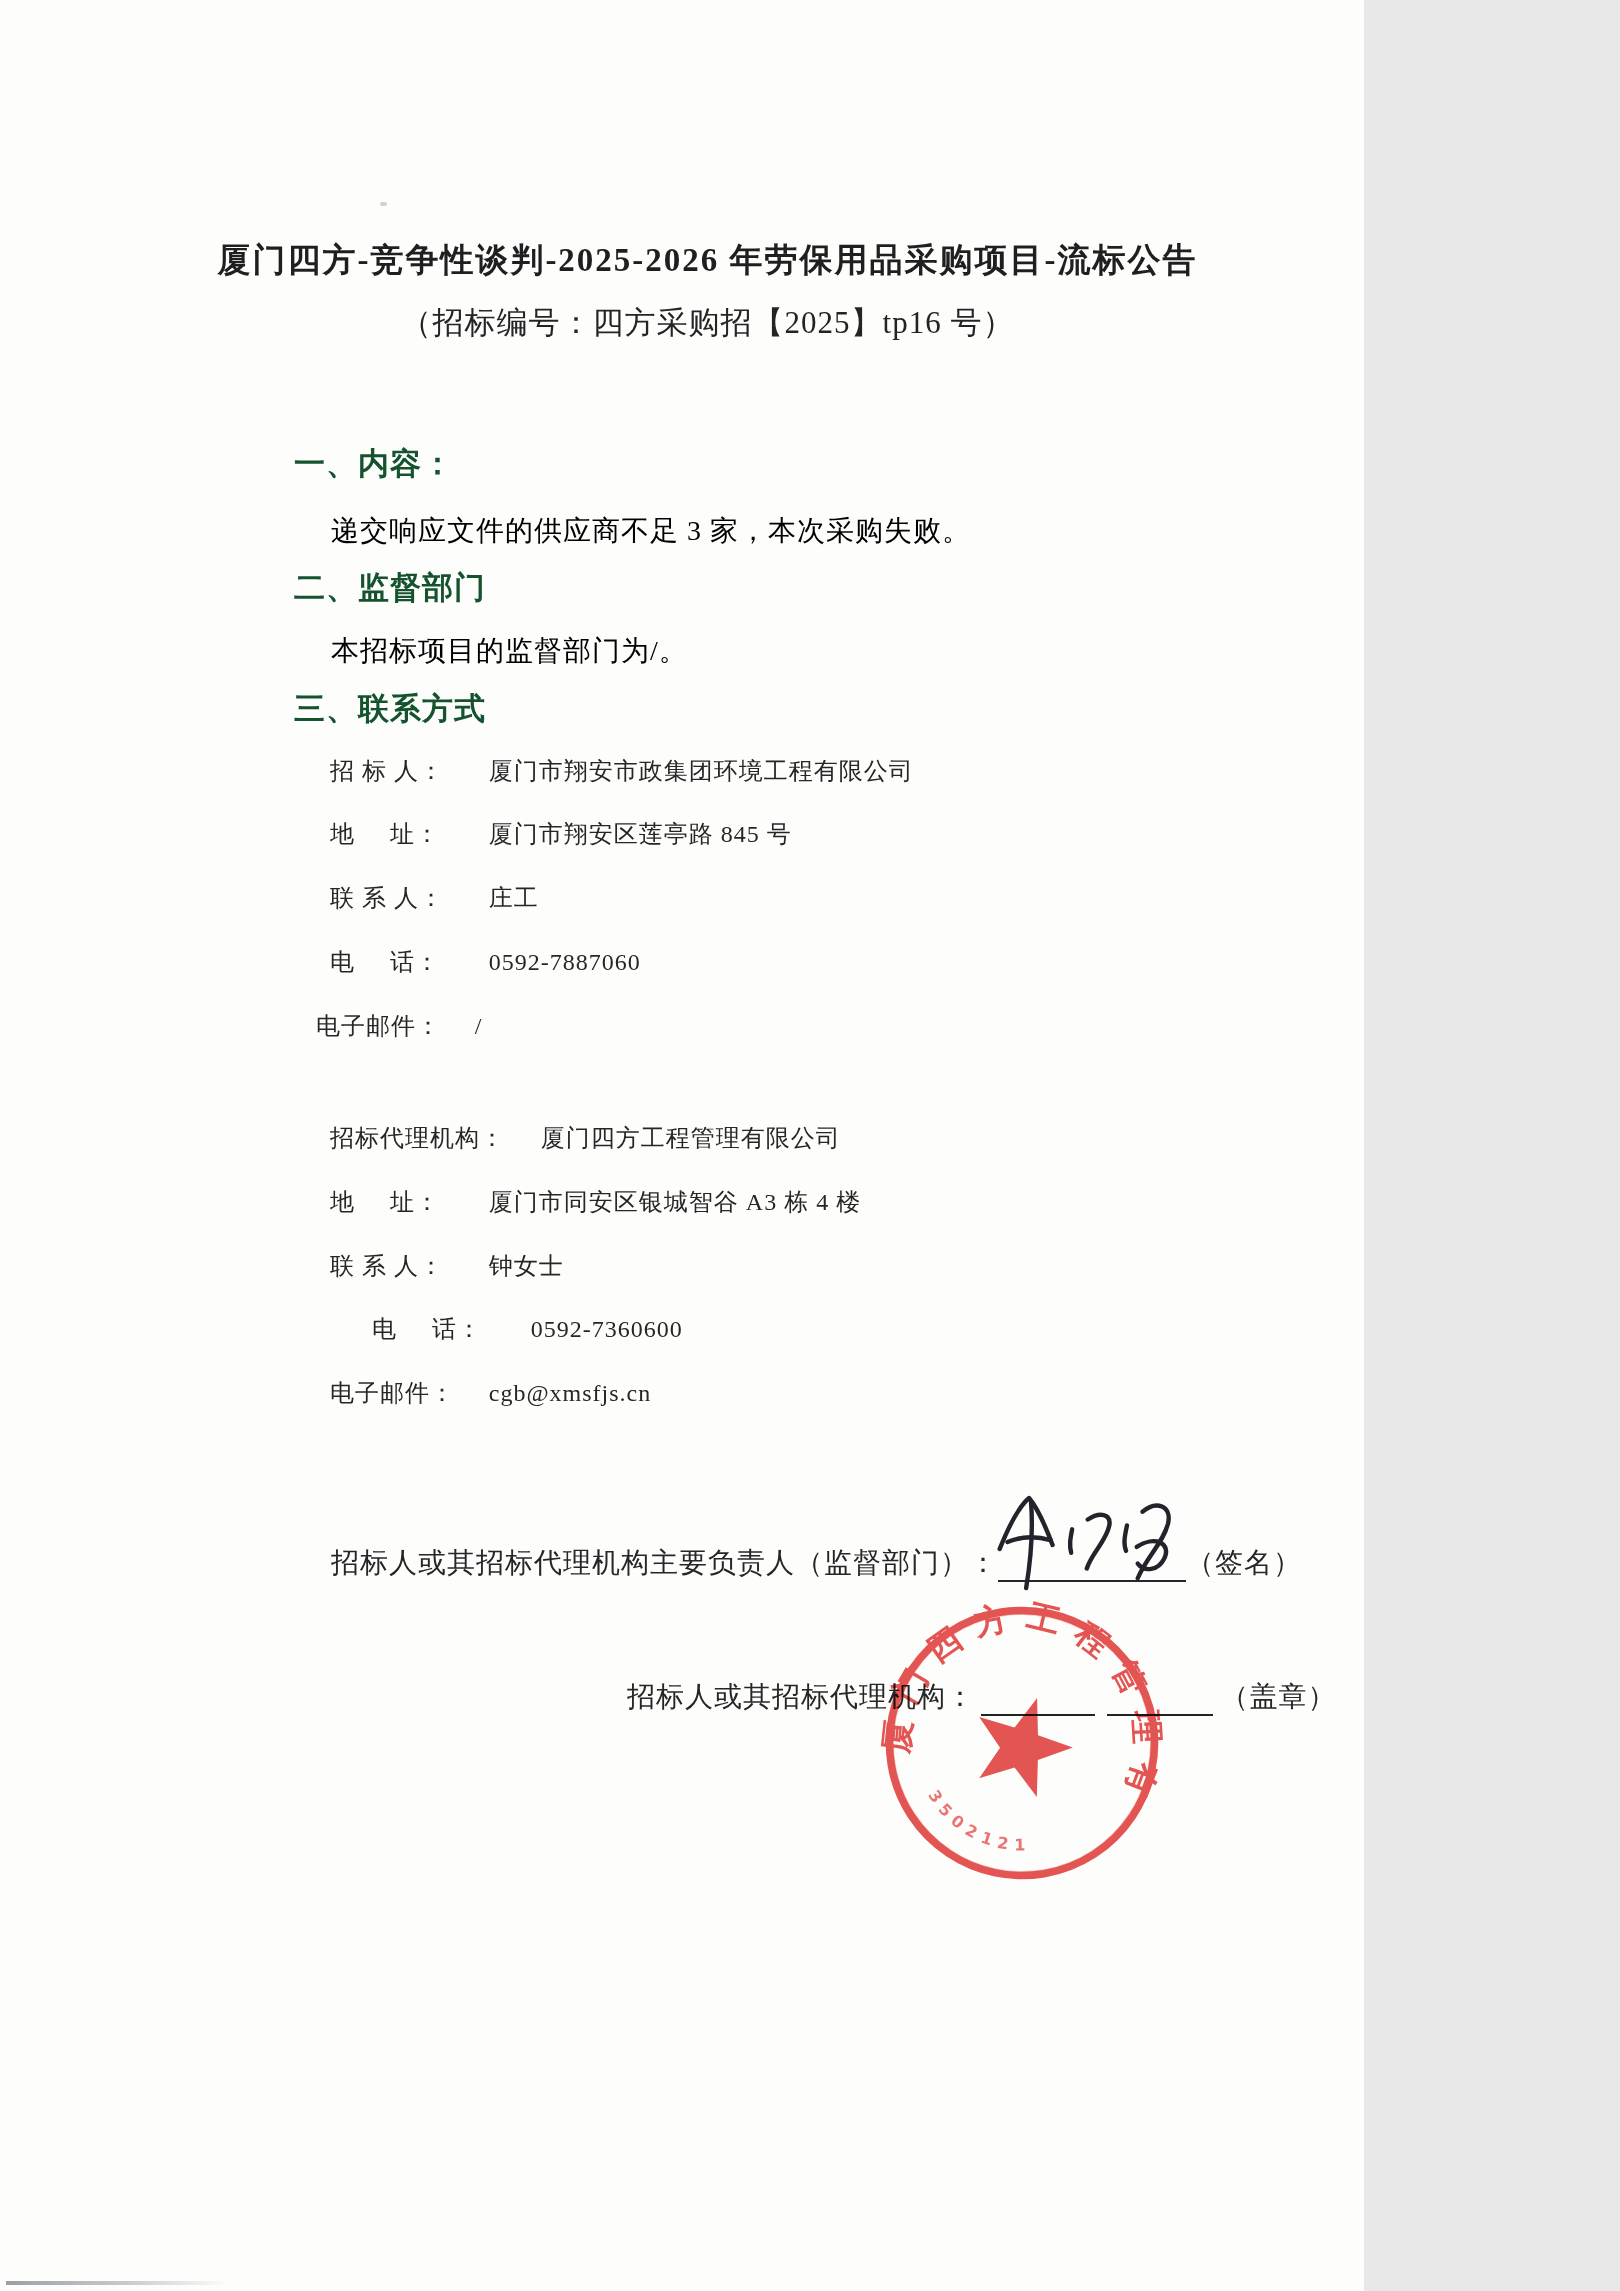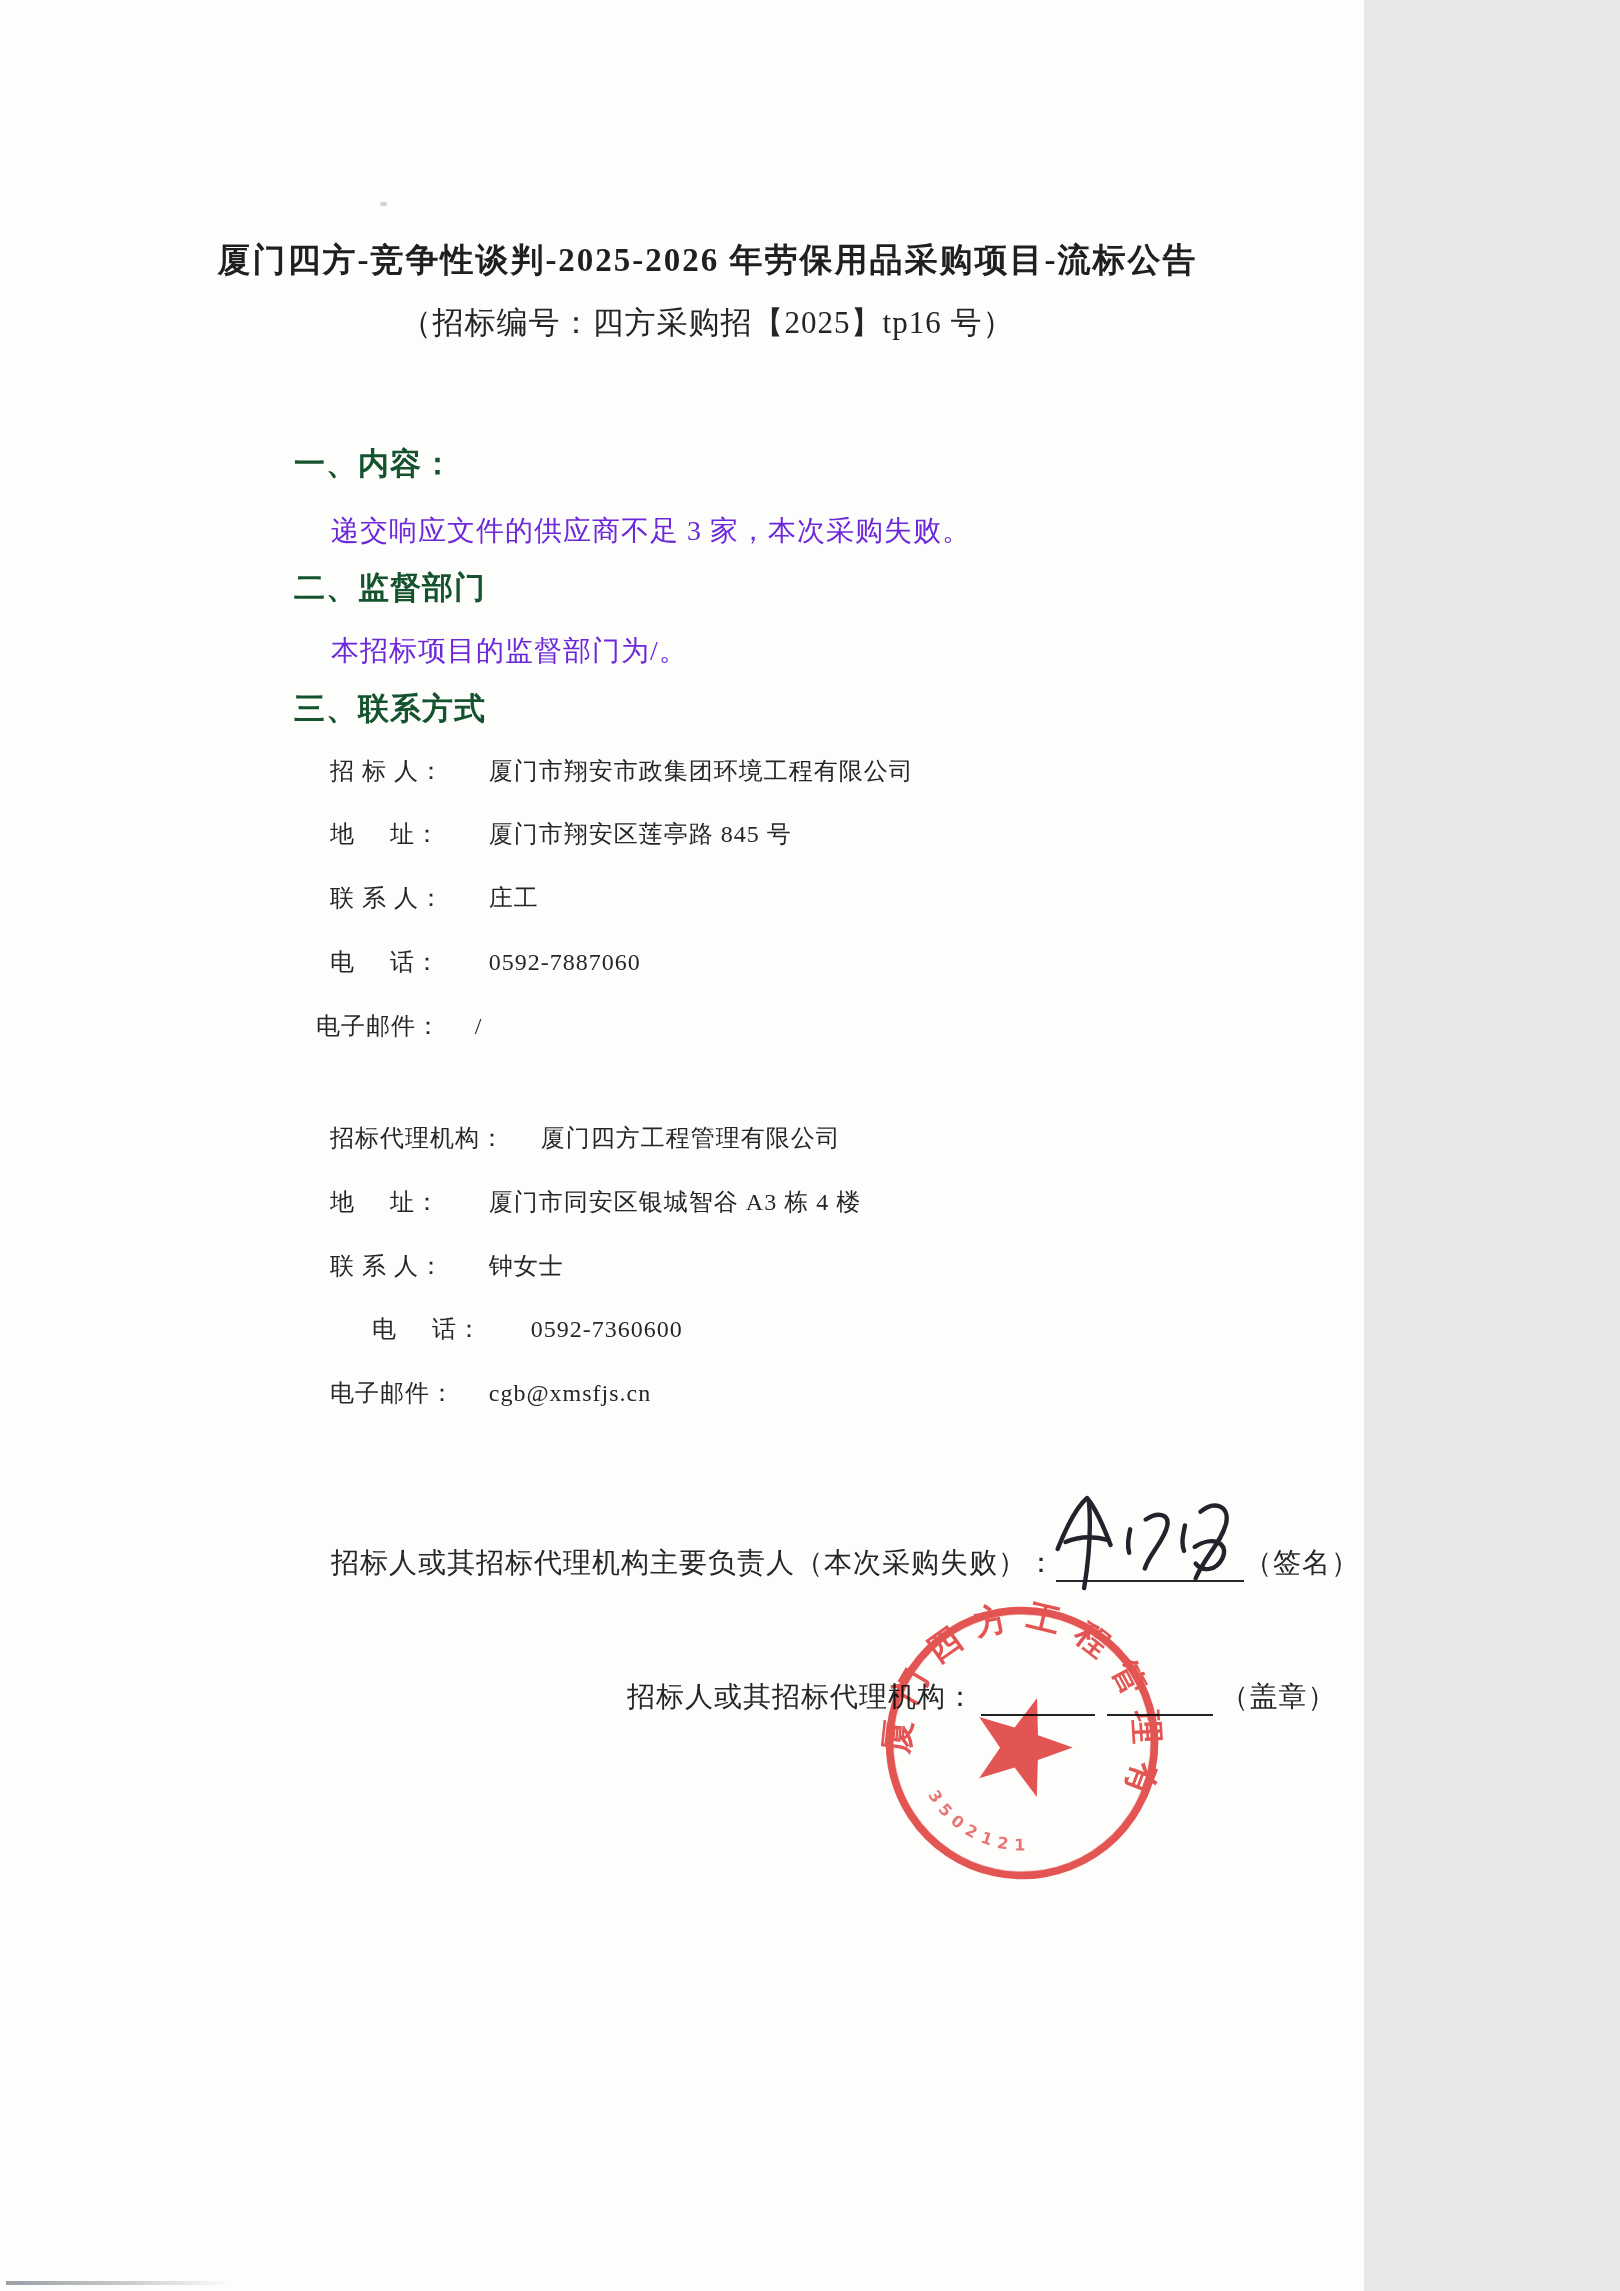--- a/index.html
+++ b/index.html
@@ -18,21 +18,21 @@
     color:#1f1f1f;margin:0;
   }
   .doc-subtitle{
     margin-top:21.6px;
     font-size:31px;font-weight:400;letter-spacing:1px;color:#242424;
   }
   .sec-heading{
     font-size:31px;font-weight:700;color:#14532d;letter-spacing:1px;white-space:nowrap;
   }
   .para{
-    font-size:28px;font-weight:400;color:#6d28d9;letter-spacing:1px;white-space:nowrap;
+    font-size:28px;font-weight:400;color:#000000;letter-spacing:1px;white-space:nowrap;
   }
   .row{
     font-size:24px;color:#262626;white-space:nowrap;letter-spacing:1px;
   }
   .row .label{
     display:inline-block;min-width:149px;white-space:pre;font-weight:400;
   }
   .row .label.wide{min-width:201px;}
   .row .value{margin-left:9.8px;}
   .sig-row,.seal-row{
@@ -112,21 +112,21 @@
     <span class="label">联 系 人：</span><span class="value">钟女士</span>
   </div>
   <div class="abs row" style="left:330px;top:1313px;margin-left:42px;">
     <span class="label">电     话：</span><span class="value">0592-7360600</span>
   </div>
   <div class="abs row" style="left:330px;top:1377px;">
     <span class="label">电子邮件：</span><span class="value">cgb@xmsfjs.cn</span>
   </div>
 
   <div class="abs sig-row" style="left:331px;top:1544px;">
-    <span>招标人或其招标代理机构主要负责人（本次采购失败）：</span><span class="sig-line"><svg class="hand-sig" viewBox="0 0 236 118" aria-hidden="true">
+    <span>招标人或其招标代理机构主要负责人（监督部门）：</span><span class="sig-line"><svg class="hand-sig" viewBox="0 0 236 118" aria-hidden="true">
         <g fill="none" stroke="#23232b" stroke-width="4.5" stroke-linecap="round" stroke-linejoin="round">
           <path d="M14,64 C22,44 32,22 44,12 C54,24 62,44 68,60"></path>
           <path d="M46,16 C48,42 46,74 41,104"></path>
           <path d="M22,57 C36,51 52,51 66,55"></path>
           <path d="M88,44 C86,54 85,60 87,68"></path>
           <path d="M104,34 C116,26 128,28 126,40 C123,56 108,68 103,84"></path>
           <path d="M144,40 C142,50 140,58 143,66"></path>
           <path d="M160,26 C174,14 190,20 186,38 C181,58 164,72 155,94"></path>
           <path d="M154,62 C172,50 190,58 182,74 C176,86 162,88 155,79"></path>
         </g>

